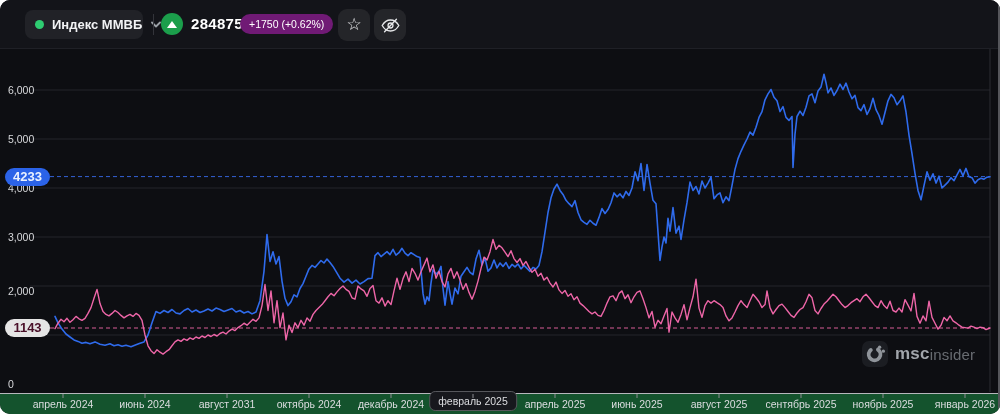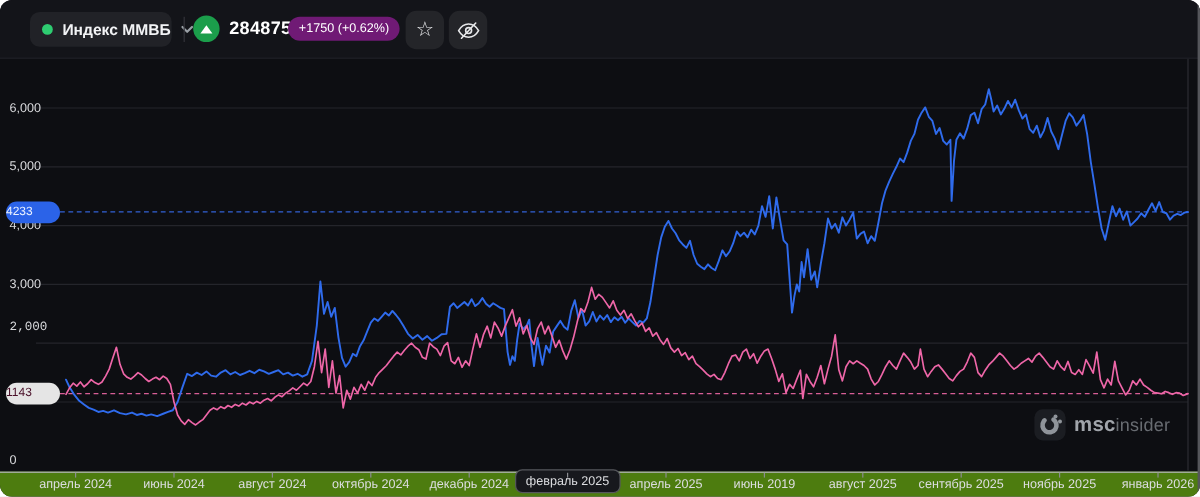--- a/index.html
+++ b/index.html
@@ -26,24 +26,24 @@
             background:#701a75;color:#ffffff;font-size:10.5px;font-weight:normal;line-height:20px;}
   .sq-btn{position:absolute;top:9px;width:32px;height:32px;border-radius:9px;background:#242529;
           display:flex;align-items:center;justify-content:center;cursor:pointer;}
   .sq-btn.star{left:338px;}
   .sq-btn.eye{left:374px;}
   .star-glyph{color:#e9eaec;font-size:17px;line-height:1;margin-top:-2px;}
   
   #chart-svg{position:absolute;left:0;top:0;z-index:3;}
   #overlay{position:absolute;left:0;top:0;width:796px;height:414px;z-index:4;pointer-events:none;}
   .ylab{position:absolute;left:8px;color:#d8d9dc;font-size:10.5px;line-height:13px;}
-  .badge{position:absolute;left:5px;width:45px;height:18px;border-radius:9px;
-         font-size:10px;font-weight:normal;line-height:18px;}
+  .badge{position:absolute;left:5px;width:45px;height:18px;border-radius:9px;text-align:center;
+         font-size:13px;font-weight:bold;line-height:18px;}
   
-  .xaxis{position:absolute;left:0;top:393px;width:100%;height:21px;background:#4d7c0f;
+  .xaxis{position:absolute;left:0;top:393px;width:100%;height:21px;background:#14532d;
          border-top:1px solid #b6b7bc;z-index:5;cursor:ew-resize;}
   .xlab{position:absolute;top:4px;transform:translateX(-50%);color:#dcdde0;font-size:10.5px;
         white-space:nowrap;}
   .xlab.hl{top:-3px;background:#17181d;border:1px solid #56575c;border-radius:6px;
            padding:3px 8px;}
   .tick{position:absolute;top:0;width:1px;height:4px;background:#8b8c91;transform:translateX(-50%);}
   
   .watermark{position:absolute;left:862px;top:341px;display:flex;align-items:center;z-index:2;
              opacity:.92;}
   .wm-logo{width:26px;height:26px;border-radius:7px;background:#1d1f24;display:flex;
@@ -80,35 +80,35 @@
       <line x1="50" x2="990" y1="176.6" y2="176.6" stroke="#3566e0" stroke-width="1" stroke-dasharray="4 3" opacity="0.95"></line>
       <line x1="50" x2="990" y1="328.0" y2="328.0" stroke="#e2639e" stroke-width="1" stroke-dasharray="4 3" opacity="0.95"></line>
       <polyline points="55,316.4 58,322.8 62,329.1 66,334.0 70,337.0 74,339.9 78,341.4 82,343.3 86,342.4 90,343.8 95,341.9 100,344.3 105,345.3 110,343.8 114,345.8 118,344.8 122,346.3 126,345.3 131,346.8 136,344.8 140,343.3 144,341.9 148,335.0 152,322.8 156,311.5 160,313.4 164,310.5 168,312.5 172,309.5 176,313.0 180,313.9 184,310.5 188,308.5 192,312.0 196,310.0 200,312.5 204,311.0 208,309.0 212,311.0 216,308.1 220,309.5 224,311.5 228,310.0 232,308.5 236,312.0 240,310.5 244,313.0 248,311.5 252,313.9 256,312.0 260,300.7 264,271.3 267,234.6 270,261.5 273,251.7 276,264.0 279,256.6 282,281.1 285,298.3 288,305.6 291,301.7 294,294.8 297,296.8 300,288.5 303,283.6 306,276.2 309,268.9 312,265.4 315,267.4 318,264.0 321,260.5 324,263.0 327,259.1 330,262.5 333,266.4 336,271.3 340,278.2 344,282.1 348,279.1 352,283.1 356,280.1 360,284.0 364,281.6 368,278.6 372,278.2 375,255.6 378,252.7 381,256.6 384,254.2 387,251.7 390,254.6 393,249.3 396,255.1 399,252.7 402,248.3 405,253.2 408,255.6 411,252.7 414,254.6 417,256.6 420,257.6 423,293.4 425,304.1 427,296.8 429,300.7 431,283.1 433,269.8 436,274.2 439,271.3 441,266.4 443,288.5 445,305.1 448,281.6 450,293.4 452,304.1 455,288.0 458,293.8 461,276.2 464,271.8 467,267.4 470,272.3 473,274.7 476,259.1 479,250.2 482,264.9 485,258.1 488,271.3 491,267.9 494,260.0 497,267.9 500,263.0 503,266.4 506,262.5 509,268.4 512,264.4 515,266.9 518,264.0 521,268.9 524,265.4 527,268.4 530,271.3 533,267.4 536,268.9 539,265.4 542,251.7 545,232.1 548,212.5 551,197.8 554,189.0 557,184.1 560,190.4 563,194.4 566,200.3 569,203.7 572,206.6 575,200.7 578,212.5 581,219.8 584,222.3 587,224.3 590,220.3 593,223.3 596,225.2 599,217.4 602,208.6 605,213.5 608,209.6 611,202.7 614,192.9 617,196.8 620,193.9 623,197.8 626,191.4 629,195.4 632,188.0 635,171.8 638,180.7 641,163.5 644,190.4 647,164.5 650,183.1 653,200.3 656,203.7 658,232.1 660,260.5 662,246.8 664,237.0 666,242.9 668,218.4 670,231.1 673,207.6 676,233.1 679,226.2 681,239.5 684,219.8 687,202.7 690,182.1 693,190.4 696,186.5 699,193.9 702,181.1 705,188.0 708,183.1 711,177.2 714,198.8 717,194.9 720,192.9 723,202.7 726,196.8 729,200.7 732,185.6 735,169.4 738,158.6 741,151.3 744,144.9 747,139.0 750,132.1 753,135.1 756,127.2 759,117.4 762,111.6 765,99.8 768,93.9 771,89.5 774,97.3 777,100.8 780,111.6 783,106.7 786,117.4 789,120.4 792,116.5 793,167.4 795,134.1 797,116.5 800,111.1 803,115.5 806,107.2 809,95.9 812,93.9 815,102.7 818,91.0 821,87.1 824,74.3 826,82.7 828,92.9 831,88.0 834,95.4 837,90.5 840,84.1 843,89.5 846,83.1 849,92.0 852,98.8 855,95.4 858,107.6 861,110.6 864,104.7 867,114.5 870,108.6 873,98.3 876,109.6 879,115.5 882,124.3 885,112.5 888,100.8 891,94.4 894,97.8 897,104.7 900,100.8 903,95.9 906,112.0 909,135.1 912,153.7 915,173.3 918,190.4 921,199.8 924,185.6 927,171.8 930,180.2 933,173.8 936,183.1 939,176.2 942,188.0 945,185.1 948,182.1 951,177.7 954,180.7 957,174.8 960,169.4 963,175.8 966,168.4 969,176.7 972,177.7 975,183.1 978,179.7 981,178.2 984,179.2 987,177.2 990,176.7" fill="none" stroke="#2f6bec" stroke-width="1.6" stroke-linejoin="round" stroke-linecap="round"></polyline>
       <polyline points="55,328.6 58,323.2 61,319.3 64,321.8 67,318.3 70,322.3 73,319.8 76,316.4 79,318.8 82,320.3 85,318.3 88,313.4 91,307.6 94,298.3 97,289.4 100,303.6 103,311.5 106,314.4 109,315.9 112,313.4 115,310.5 118,312.5 121,315.4 124,317.9 127,315.9 130,314.4 133,316.4 136,313.4 139,315.4 142,320.3 145,335.0 148,345.8 151,350.7 154,353.6 157,349.7 160,352.2 163,354.1 166,351.7 169,349.7 172,345.8 175,341.9 178,339.9 181,341.4 184,338.9 187,340.4 190,337.9 193,339.4 196,337.0 199,338.4 202,336.0 205,337.5 208,335.0 211,336.5 214,334.5 217,336.0 220,333.5 223,332.1 226,334.0 229,331.1 232,329.1 235,330.6 238,327.6 241,325.7 244,323.2 247,325.2 250,322.3 253,319.3 256,321.3 259,317.9 262,305.6 265,284.5 268,310.5 271,290.9 274,322.8 277,300.7 280,327.6 283,313.0 286,339.9 289,325.2 292,332.6 295,322.8 298,327.6 301,320.3 304,325.2 307,317.9 310,321.3 313,314.4 316,310.5 319,307.6 322,304.6 325,300.7 328,296.8 331,293.4 334,295.8 337,291.9 340,288.5 343,286.0 346,289.4 349,291.4 352,297.8 355,299.2 358,286.0 361,288.9 364,290.9 367,296.3 370,288.5 373,285.5 376,300.7 379,303.1 382,297.8 385,306.1 388,300.7 391,304.6 394,290.9 397,278.2 400,289.4 403,278.6 406,271.8 409,281.6 412,268.4 415,273.3 418,280.1 421,271.8 424,264.9 427,258.1 430,271.8 433,264.9 436,278.2 439,271.3 442,281.6 445,287.0 448,273.8 451,268.4 454,278.2 457,271.8 460,280.1 463,289.4 466,283.6 469,292.4 472,299.2 475,291.4 478,281.1 481,268.4 484,257.1 487,260.0 490,251.7 493,239.5 496,249.3 499,245.3 502,247.8 505,252.2 508,256.6 511,250.7 514,258.6 517,262.5 520,258.6 523,265.4 526,261.5 529,267.4 532,272.3 535,269.3 538,276.2 541,273.3 544,280.1 547,277.2 550,283.1 553,287.0 556,282.1 559,289.9 562,293.4 565,290.4 568,296.3 571,293.8 574,299.7 577,296.8 580,303.1 583,305.6 586,308.5 589,311.5 592,313.9 595,312.0 598,315.4 601,316.4 604,310.5 607,303.1 610,296.8 613,295.8 616,300.7 619,293.4 622,290.9 625,298.7 628,294.8 631,302.7 634,296.8 637,292.4 640,290.9 643,298.7 646,307.6 649,317.9 652,311.5 655,327.2 658,320.3 661,323.7 664,315.9 667,308.5 669,332.1 672,312.0 675,317.9 678,322.3 681,314.4 684,304.6 687,319.8 690,307.6 693,296.8 696,279.1 699,308.1 702,317.4 705,305.6 708,300.7 711,303.1 714,300.7 717,302.7 720,304.6 723,307.6 726,315.9 729,320.8 732,317.9 735,312.0 738,305.6 741,300.7 744,304.6 747,307.6 750,300.7 753,294.3 756,297.8 759,301.7 762,307.6 765,304.6 767,290.9 770,307.6 773,313.9 776,309.5 779,305.6 782,304.1 785,307.6 788,311.5 791,315.4 794,317.4 797,313.0 800,309.5 803,307.6 806,301.7 809,294.3 812,297.8 815,310.5 818,313.9 821,308.5 824,304.1 827,301.2 830,297.8 833,294.3 836,296.8 839,300.7 842,304.6 845,307.6 848,305.6 851,302.7 854,300.7 857,298.7 860,301.7 863,296.8 866,294.3 869,297.8 872,301.7 875,305.6 878,307.6 881,300.7 884,305.6 887,308.5 890,301.2 893,310.5 896,312.0 899,308.1 902,312.0 905,299.7 908,305.1 911,311.0 914,293.4 917,316.4 920,323.2 923,315.9 926,320.8 929,301.2 932,317.4 935,323.2 938,329.1 941,325.2 944,317.4 947,320.8 950,315.9 953,320.8 956,322.8 959,325.2 962,327.2 965,327.6 968,328.1 971,326.2 974,327.2 977,328.6 980,327.2 983,327.6 986,329.6 990,328.0" fill="none" stroke="#ee66a8" stroke-width="1.4" stroke-linejoin="round" stroke-linecap="round"></polyline>
     </svg>
   <div id="overlay">
       <div class="ylab" style="top: 83.5px;">6,000</div>
       <div class="ylab" style="top: 132.5px;">5,000</div>
       <div class="ylab" style="top: 181.5px;">4,000</div>
       <div class="ylab" style="top: 230.5px;">3,000</div>
-      <div class="ylab" style="top: 267px; font-family: Liberation Mono, monospace;">2,000</div>
+      <div class="ylab" style="top: 285px;">2,000</div>
       <div class="ylab" style="top: 377.5px;">0</div>
       <div class="badge" style="top: 167.6px; background: rgb(43, 99, 232); color: rgb(234, 241, 255);">4233</div>
       <div class="badge" style="top: 319px; background: #e5e5e5; color: rgb(74, 16, 41);">1143</div>
     </div>
 
   <div class="xaxis" id="xaxis">
       <div class="xlab" style="left: 63px;">апрель 2024</div>
       <div class="xlab" style="left: 145px;">июнь 2024</div>
-      <div class="xlab" style="left: 227px;">август 2024</div>
+      <div class="xlab" style="left: 227px;">август 2031</div>
       <div class="xlab" style="left: 309px;">октябрь 2024</div>
       <div class="xlab" style="left: 391px;">декабрь 2024</div>
       <div class="xlab hl" style="left: 473px;">февраль 2025</div>
       <div class="xlab" style="left: 555px;">апрель 2025</div>
-      <div class="xlab" style="left: 637px;">июнь 2019</div>
+      <div class="xlab" style="left: 637px;">июнь 2025</div>
       <div class="xlab" style="left: 719px;">август 2025</div>
       <div class="xlab" style="left: 801px;">сентябрь 2025</div>
       <div class="xlab" style="left: 883px;">ноябрь 2025</div>
       <div class="xlab" style="left: 965px;">январь 2026</div>
       <div class="tick" style="left: 63px;"></div>
       <div class="tick" style="left: 145px;"></div>
       <div class="tick" style="left: 227px;"></div>
       <div class="tick" style="left: 309px;"></div>
       <div class="tick" style="left: 391px;"></div>
       <div class="tick" style="left: 473px;"></div>

